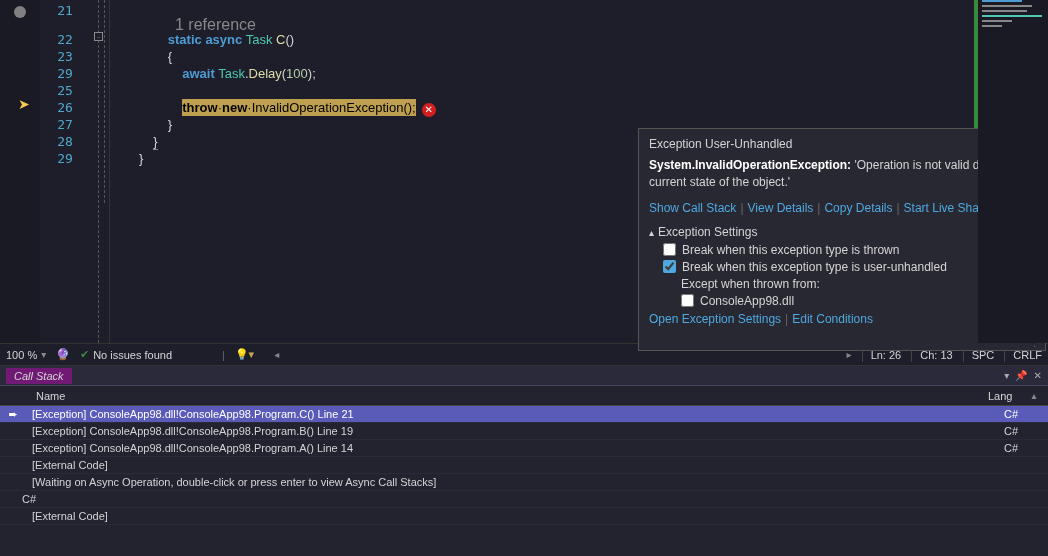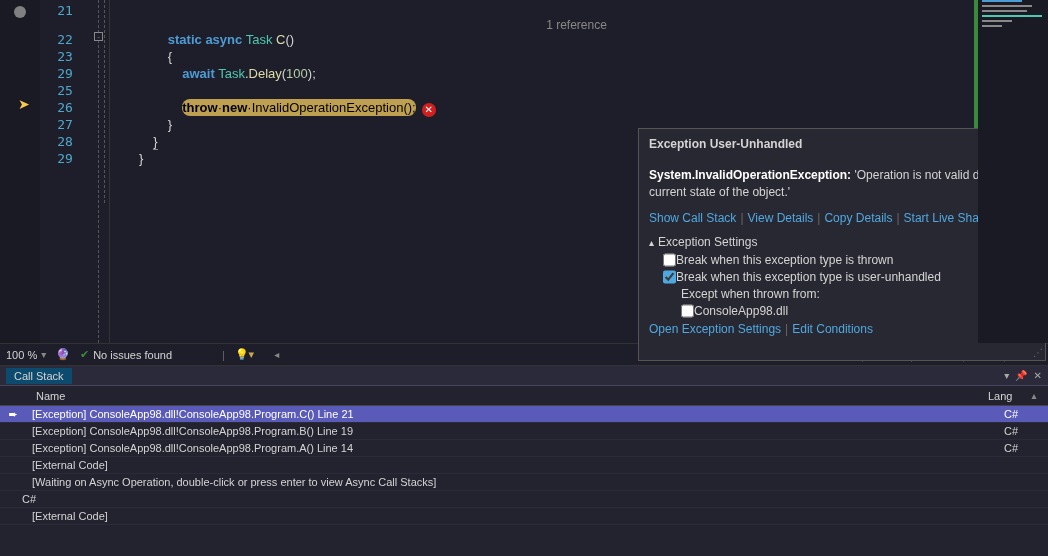--- a/index.html
+++ b/index.html
@@ -13,62 +13,62 @@
 .gutter-numbers { width: 50px; background: #1e1e2a; padding-top: 2px; }
 .line-num { color: #4fa8cc; font-family: Consolas, monospace; font-size: 13px; text-align: center; height: 17px; line-height: 17px; }
 
 .fold-gutter { width: 20px; background: #1e1e2a; border-right: 1px solid #333; position: relative; padding-top: 2px; }
 .fold-line { position: absolute; left: 8px; top: 0; bottom: 0; border-left: 1px dashed #555; }
 .fold-line2 { position: absolute; left: 14px; top: 0; bottom: 140px; border-left: 1px dashed #555; }
 .fold-box { position: absolute; left: 4px; width: 9px; height: 9px; border: 1px solid #888; font-size: 8px; line-height: 7px; text-align: center; color: #888; background: #1e1e2a; }
 
 .code-pane { flex: 1; background: #1e1e2a; font-family: Consolas, monospace; font-size: 13px; position: relative; padding-top: 2px; }
 .code-line { height: 17px; line-height: 17px; white-space: pre; }
-.code-lens { font-size: 12px; color: #888; height: 12px; line-height: 12px; padding-left: 65px; text-align: center; }
+.code-lens { font-size: 16px; color: #888; height: 12px; line-height: 12px; padding-left: 65px; }
 .kw { color: #4e9cd4; font-weight: bold; }
 .type { color: #4ec9b0; }
 .method { color: #dcdcaa; }
 .num { color: #b5cea8; }
 .punct { color: #d4d4d4; }
-.highlight { background: #bfa050; color: #000; padding: 1px 0; border-radius: 8px; }
+.highlight { background: #bfa050; color: #000; padding: 1px 0; }
 .highlight .kw, .highlight .type, .highlight .punct { color: #000; }
 .exc-icon { display: inline-flex; width: 14px; height: 14px; background: #d21e1e; border-radius: 50%; color: #fff;  align-items: center; justify-content: center; font-size: 10px; margin-left: 6px; position: relative; top: 1px; }
 .right-highlight { position: absolute; right: 0; top: 0; width: 4px; height: 160px; background: #3a8a3d; }
 
 .exception-popup { position: absolute; left: 528px; top: 128px; width: 408px; background: #282832; border: 1px solid #555; padding: 8px 10px; font-size: 12px; color: #d4d4d4; }
-.popup-header { display: flex; justify-content: space-between; align-items: center; margin-bottom: 16px; font-weight: bold; }
+.popup-header { display: flex; justify-content: space-between; align-items: center; margin-bottom: 6px; }
 .popup-title { color: #d4d4d4; }
 .popup-icons { display: flex; gap: 8px; align-items: center; }
 .popup-icons span { cursor: pointer; }
 .popup-msg { margin-bottom: 10px; line-height: 1.4; }
 .popup-msg b { color: #fff; }
 .popup-links { margin-bottom: 10px; }
 .popup-links a { color: #4fa8e0; text-decoration: none; cursor: pointer; }
 .popup-links .sep { color: #666; margin: 0 4px; }
 .popup-section-title { color: #d4d4d4; margin-bottom: 4px; }
 .popup-section-title::before { content: "▴"; margin-right: 4px; font-size: 10px; }
-.popup-checkbox { margin-left: 14px; margin-bottom: 3px; display: flex; }
+.popup-checkbox { margin-left: 14px; margin-bottom: 3px; display: flex; align-items: center; gap: 6px; }
 .popup-checkbox input { accent-color: #4fa8e0; }
 .popup-except { margin-left: 32px; margin-bottom: 3px; }
 .resize-grip { position: absolute; right: 2px; bottom: 2px; color: #666; font-size: 10px; }
 
 .minimap { width: 70px; background: #1a1a24; position: relative; }
 .minimap-content { position: absolute; top: 0; left: 4px; right: 4px; height: 200px; }
 .mini-line { height: 2px; margin-bottom: 3px; }
 
 .status-bar { height: 22px; background: #1e1e2a; border-top: 1px solid #333; display: flex; align-items: center; padding: 0 6px; font-size: 11px; color: #d4d4d4; gap: 10px; }
 .status-bar .zoom { display: flex; align-items: center; gap: 4px; }
 .status-bar .issues { display: flex; align-items: center; gap: 4px; }
 .status-bar .check { color: #3a8a3d; }
 .status-bar .spacer { flex: 1; }
 .status-bar .sep-bar { border-left: 1px solid #444; padding-left: 8px; height: 14px; display: flex; align-items: center; }
 
 .callstack-panel { height: 191px; background: #232330; border-top: 1px solid #333; display: flex; flex-direction: column; }
 .cs-titlebar { height: 20px; background: #2a2a3a; display: flex; justify-content: space-between; align-items: center; padding: 0 6px; font-size: 11px; border-bottom: 1px solid #454560; }
-.cs-titlebar-title { color: #d4d4d4; font-weight: normal; background: #0c4a6e; padding: 2px 8px; }
+.cs-titlebar-title { color: #d4d4d4; font-weight: normal; background: #701a75; padding: 2px 8px; font-style: italic; }
 .cs-titlebar-icons { display: flex; gap: 6px; color: #aaa; }
 .cs-titlebar-icons span { cursor: pointer; font-size: 10px; }
 .cs-header { height: 20px; background: #232330; border-bottom: 1px solid #444; display: flex; align-items: center; padding: 0 8px; font-size: 11px; }
 .cs-header .col-name { flex: 1; padding-left: 28px; }
 .cs-header .col-lang { width: 40px; }
 .cs-rows { flex: 1; overflow: hidden; }
 .cs-row { height: 17px; display: flex; align-items: center; padding: 0 4px; font-size: 11px; border-bottom: 1px solid #2a2a38; }
 .cs-row.selected { background: #5a5ab8; color: #fff; }
 .cs-row .arrow-col { width: 18px; text-align: center; color: #f9c94e; }
 .cs-row .name-col { flex: 1; padding-left: 10px; overflow: hidden; white-space: nowrap; }

